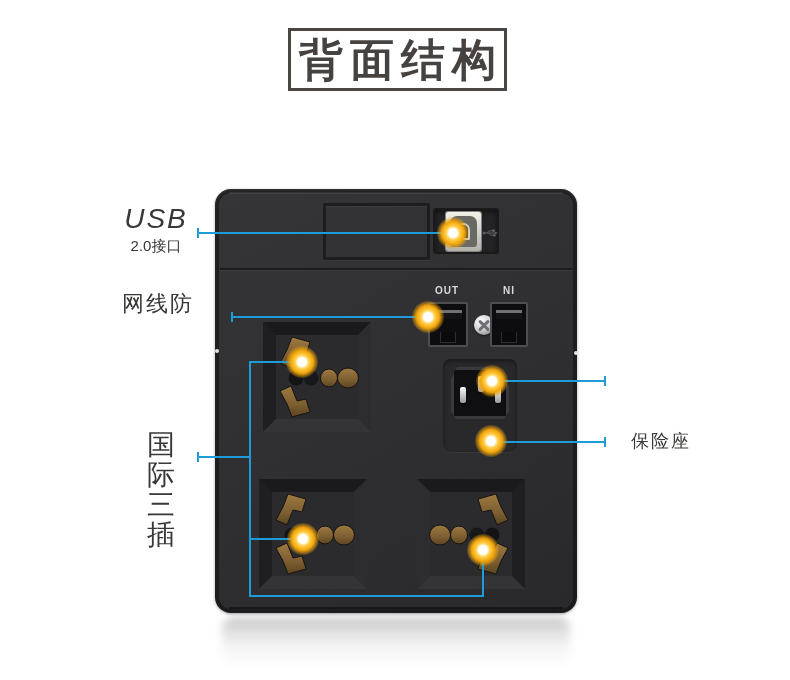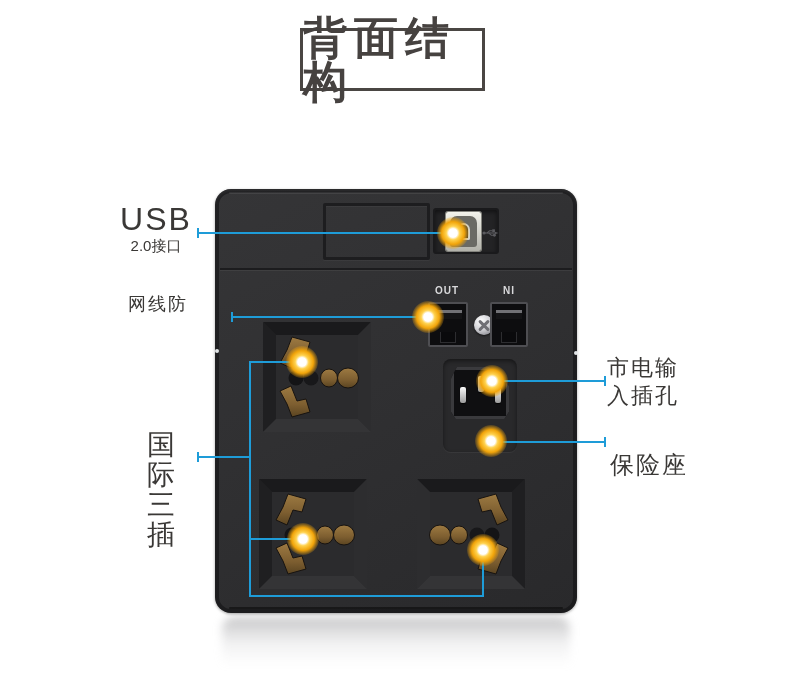--- a/index.html
+++ b/index.html
@@ -2,23 +2,23 @@
 <html><head>
 <meta charset="utf-8">
 <style>
   * { margin:0; padding:0; box-sizing:border-box; }
   html,body { background:#ffffff; }
   body { font-family:"Liberation Sans","DejaVu Sans",sans-serif; }
   .scene { position:relative; width:790px; height:680px; background:#ffffff; overflow:hidden; }
 
   
   .title-box {
-    position:absolute; left:288px; top:28px; width:185px; height:63px;
+    position:absolute; left:288px; top:28px; width:219px; height:63px;
     border:3px solid #4a4643; background:#fff; z-index:20;
-    display:flex; align-items:center; justify-content:center;margin-left:12px;
+    display:flex; align-items:center; justify-content:center;
   }
   .title-box span {
     font-size:44px; font-weight:600; color:#464240; letter-spacing:7px;
     margin-right:-7px; line-height:1;
   }
 
   
   .device {
     position:absolute; left:215px; top:189px; width:362px; height:424px;
     border-radius:16px; z-index:10;
@@ -124,26 +124,26 @@
   .m-lan { left:428px; top:317px; }
   .m-s1  { left:302px; top:362px; }
   .m-c14 { left:492px; top:381px; }
   .m-fus { left:491px; top:441px; }
   .m-s2  { left:303px; top:539px; }
   .m-s3  { left:483px; top:550px; }
 
   
   .callout-label { position:absolute; color:#3a3836; z-index:20; text-align:center; }
   .lbl-usb { left:114px; top:204px; width:84px; }
-  .lbl-usb .l1 { font-size:32px; letter-spacing:2px; line-height:30px; }
+  .lbl-usb .l1 { font-size:28px; letter-spacing:2px; line-height:30px;font-style:italic; }
   .lbl-usb .l2 { font-size:15px; line-height:24px; }
-  .lbl-lan { left:118px; top:289px; width:80px; font-size:18px; line-height:30px; letter-spacing:2px; }
+  .lbl-lan { left:118px; top:289px; width:80px; font-size:22px; line-height:30px; letter-spacing:2px; }
   .lbl-int { left:133px; top:430px; width:58px; font-size:28px; line-height:30px; letter-spacing:2px; }
   .lbl-mains { left:607px; top:354px; width:84px; font-size:22px; line-height:28px; letter-spacing:2px; text-align:left; }
-  .lbl-fuse { left:607px; top:429px; width:84px; font-size:24px; letter-spacing:2px; text-align:center;margin-top:20px; }
+  .lbl-fuse { left:607px; top:429px; width:84px; font-size:18px; letter-spacing:2px; text-align:right; }
 </style>
 </head>
 <body>
 
 <svg width="0" height="0" style="position:absolute" aria-hidden="true">
   <defs>
     <linearGradient id="brass" x1="0" y1="0" x2="0" y2="1">
       <stop offset="0" stop-color="#9d7a42"></stop>
       <stop offset="0.6" stop-color="#7d5e30"></stop>
       <stop offset="1" stop-color="#5a4421"></stop>
@@ -267,21 +267,17 @@
     <div class="l1">USB</div>
     <div class="l2">2.0接口</div>
   </div>
   <div class="callout-label lbl-lan">
     <div>网线防</div>
   </div>
   <div class="callout-label lbl-int">
     <div>国际</div>
     <div>三插</div>
   </div>
-  <div class="callout-label lbl-mains">
-    <div>市电输</div>
-    <div>入插孔</div>
-  </div>
   <div class="callout-label lbl-fuse">
     <div>保险座</div>
   </div>
 
 </div>
 
 </body></html>

